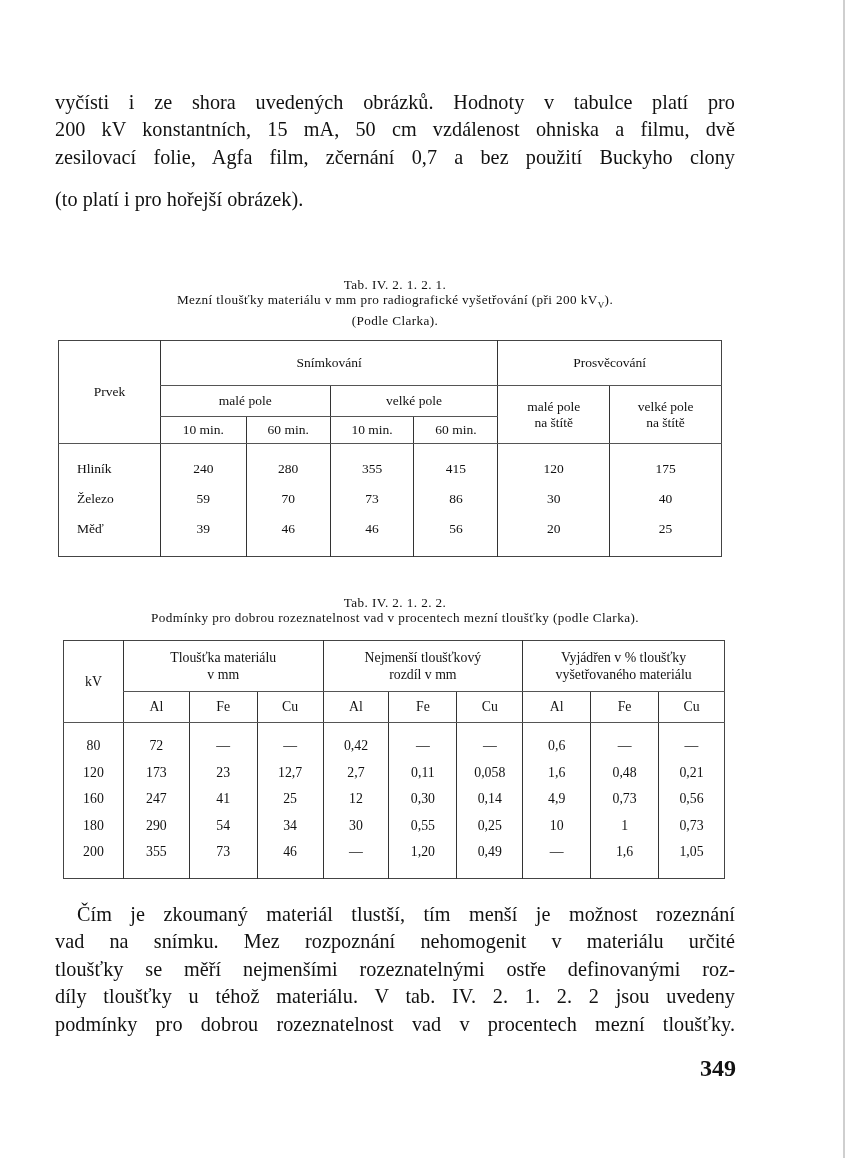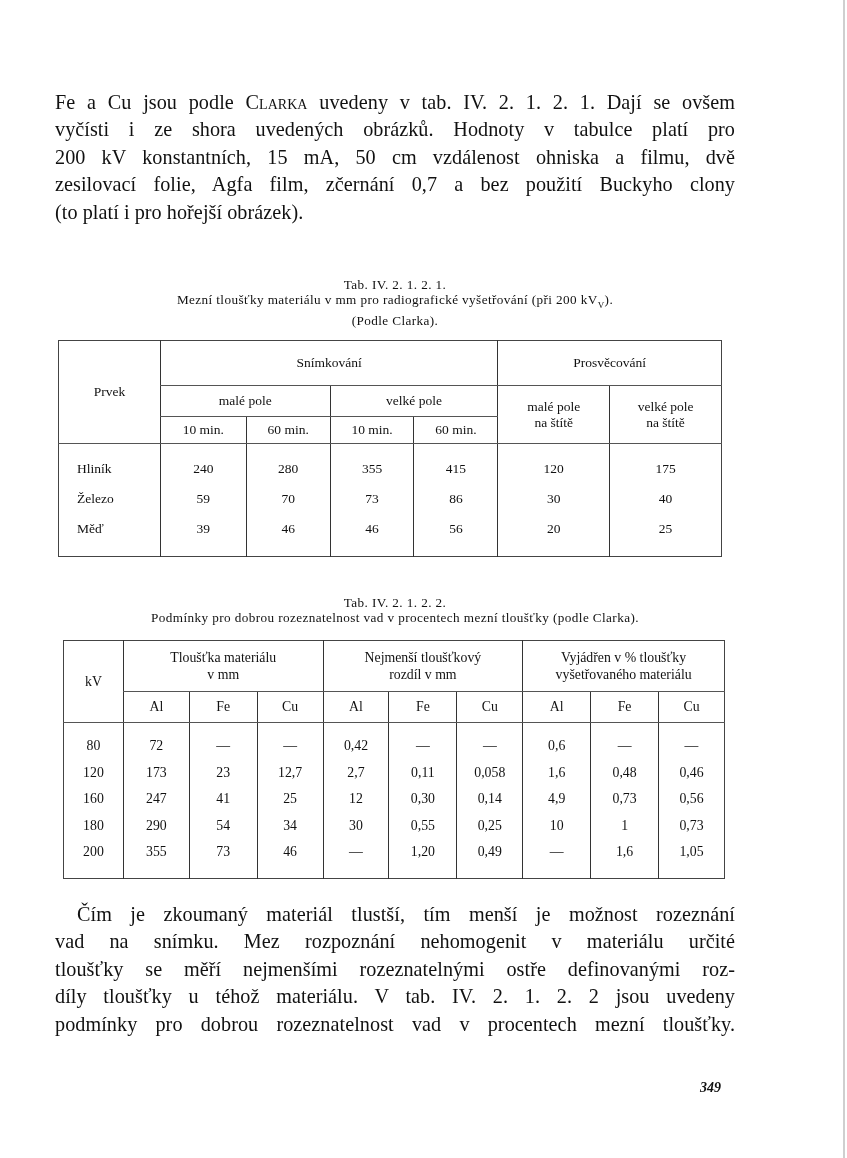--- a/index.html
+++ b/index.html
@@ -10,21 +10,21 @@
   }
   .page-edge { position: absolute; left: 843px; top: 0; width: 2px; height: 1158px; background: #cfcfcf; }
   .para {
     position: absolute; left: 55px; width: 680px;
     font-family: "Liberation Serif", serif;
     font-size: 20.2px; line-height: 27.4px; text-align: justify;
     text-align-last: left;
     letter-spacing: 0.05px;
   }
   .para .line { display: block; text-align: justify; text-align-last: justify; white-space: nowrap; }
-  .para .line.last { text-align-last: left; }
+  .para .line.last { text-align-last: left; margin-top: 15px; }
   .sc { font-variant: small-caps; }
   #para1 { top: 89px; }
   #para2 { top: 901px; }
   #para2 .indent { padding-left: 22px; }
 
   .caption {
     position: absolute; left: 55px; width: 680px; text-align: center;
     font-family: "Liberation Serif", serif; font-size: 13.2px; line-height: 15px;
     letter-spacing: 0.4px;
   }
@@ -54,32 +54,31 @@
   #tab2 .vl { border-left: 1.3px solid #333; }
   #tab2 .hb { border-bottom: 1.3px solid #555; }
   #tab2 .hdr1 td { height: 50px; line-height: 17px; margin-left: 40px; }
   #tab2 .hdr2 td { height: 30px; }
   #tab2 .body td { height: 26.5px; }
   #tab2 .body.first td { padding-top: 10px; }
   #tab2 .body.lastrow td { padding-bottom: 12px; }
   #tab2 .kv { text-align: center; }
 
   .page-number {
-    position: absolute; left: 700px; top: 1080px;
-    font-family: "Liberation Serif", serif; font-style: italic; font-weight: bold;
-    font-size: 14px;
+    position: absolute; left: 700px; top: 1055px;
+    font-family: "Liberation Serif", serif; font-weight: bold;
+    font-size: 24px;
   }
 </style>
 </head>
 <body>
 
 <div class="page-edge"></div>
 
 <div class="para" id="para1">
-  <span class="line"><span>Fe a Cu jsou podle</span> <span class="sc">Clarka</span> <span>uvedeny v tab. IV. 2. 1. 2. 1. Dají se ovšem</span></span>
   <span class="line">vyčísti i ze shora uvedených obrázků. Hodnoty v tabulce platí pro</span>
   <span class="line">200 kV konstantních, 15 mA, 50 cm vzdálenost ohniska a filmu, dvě</span>
   <span class="line">zesilovací folie, Agfa film, zčernání 0,7 a bez použití Buckyho clony</span>
   <span class="line last">(to platí i pro hořejší obrázek).</span>
 </div>
 
 <div class="caption" id="cap1">
   <div>Tab. IV. 2. 1. 2. 1.</div>
   <div><span>Mezní tloušťky materiálu v mm pro radiografické vyšetřování (při 200 kV</span><sub style="font-size:9px">V</sub><span>).</span></div>
   <div>(Podle Clarka).</div>
@@ -209,21 +208,21 @@
   <tr class="body">
     <td class="kv">120</td>
     <td class="vl">173</td>
     <td class="vl">23</td>
     <td class="vl">12,7</td>
     <td class="vl">2,7</td>
     <td class="vl">0,11</td>
     <td class="vl">0,058</td>
     <td class="vl">1,6</td>
     <td class="vl">0,48</td>
-    <td class="vl">0,46</td>
+    <td class="vl">0,21</td>
   </tr>
   <tr class="body">
     <td class="kv">160</td>
     <td class="vl">247</td>
     <td class="vl">41</td>
     <td class="vl">25</td>
     <td class="vl">12</td>
     <td class="vl">0,30</td>
     <td class="vl">0,14</td>
     <td class="vl">4,9</td>

